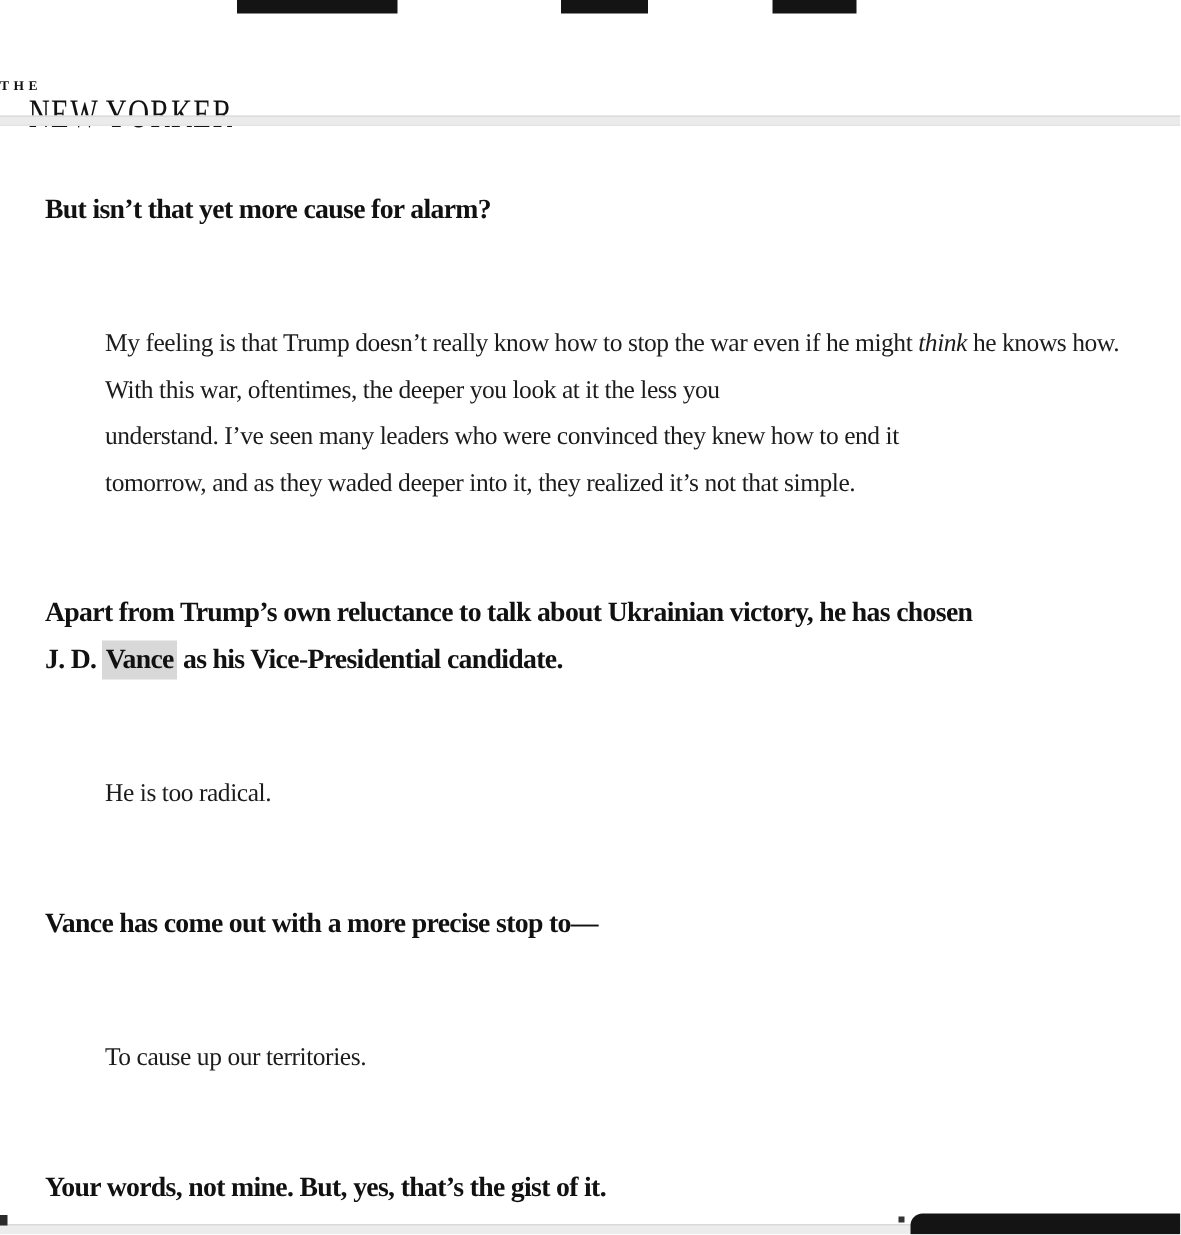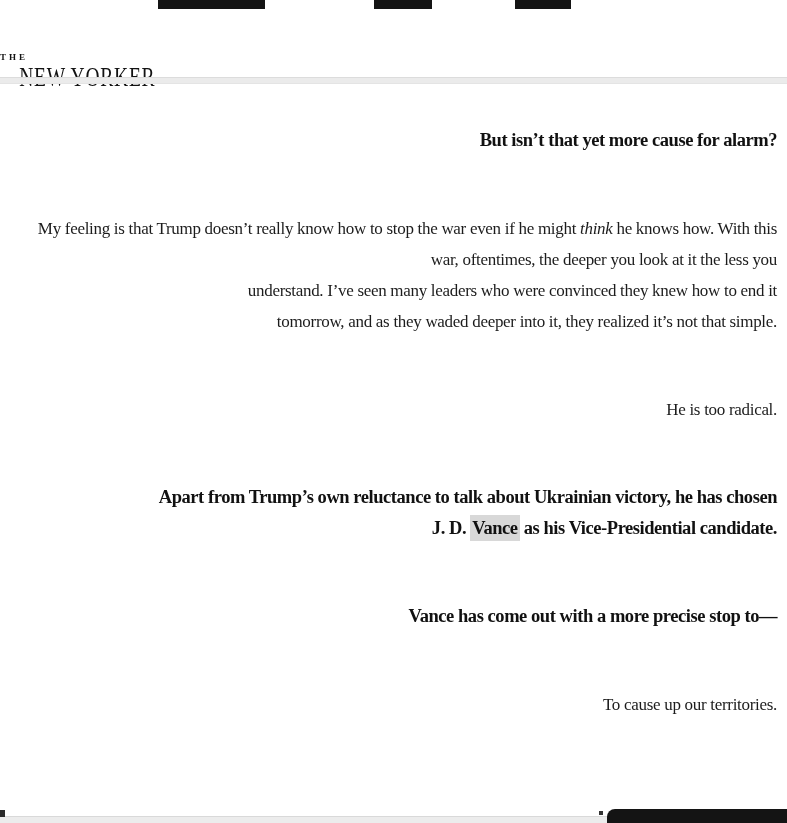--- a/index.html
+++ b/index.html
@@ -78,33 +78,33 @@
     top: 86px;
     left: 30px;
     width: 747px;
     padding-top: 3px;
     color: #1a1a1a;
     white-space: pre-line;
   }
   .block {
     margin: 0 0 21px 0;
     line-height: 31px;
-    text-align: right;
   }
   .question {
     font-size: 18.5px;
     font-weight: 700;
     letter-spacing: -0.45px;
     color: #111111;
   }
   .answer {
     font-size: 17px;
     font-weight: 400;
     letter-spacing: -0.3px;
     color: #1c1c1c;
+    margin-left: 40px;
   }
   .italic { font-style: italic; }
   .text-highlight {
     background: #d8d8d8;
     padding: 3px 2px;
   }
   
   .bottom-strip {
     position: absolute;
     left: 0;
@@ -159,29 +159,30 @@
   <div class="header-divider"></div>
 
   <div class="article">
 
     <div class="block question">But isn’t that yet more cause for alarm?</div>
 
     <div class="block answer"><span>My feeling is that Trump doesn’t really know how to stop the war even if he might </span><span class="italic">think</span><span> he knows how. With this war, oftentimes, the deeper you look at it the less you
 understand. I’ve seen many leaders who were convinced they knew how to end it
 tomorrow, and as they waded deeper into it, they realized it’s not that simple.</span></div>
 
-    <div class="block answer">He is too radical.</div>
-
     <div class="block question"><span>Apart from Trump’s own reluctance to talk about Ukrainian victory, he has chosen
 J. D. </span><span class="text-highlight">Vance</span><span> as his Vice-Presidential candidate.</span></div>
+
+    <div class="block answer">He is too radical.</div>
 
     <div class="block question">Vance has come out with a more precise stop to—</div>
 
     <div class="block answer">To cause up our territories.</div>
 
+    <div class="block question">Your words, not mine. But, yes, that’s the gist of it.</div>
 
     
 
   </div>
 
   <div class="bottom-strip"></div>
   <div class="bottom-dot-left"></div>
   <div class="bottom-dot-mid"></div>
   <div class="bottom-pill"></div>
 

